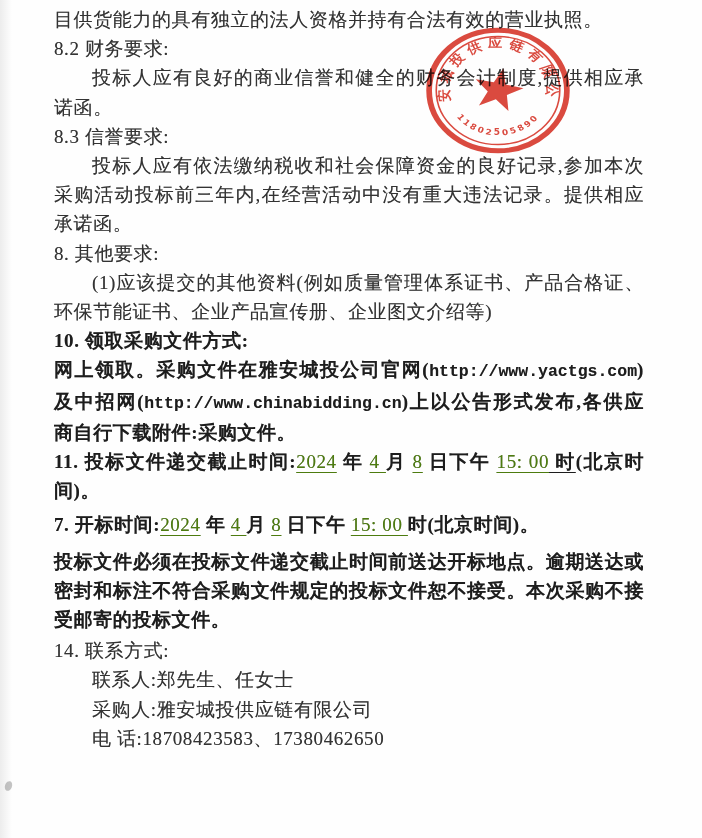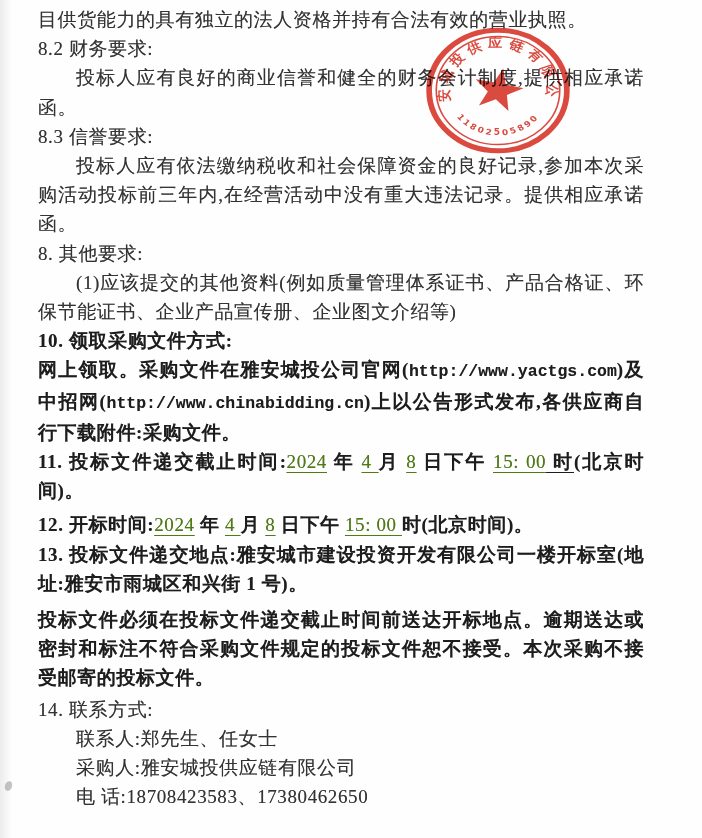--- a/index.html
+++ b/index.html
@@ -16,21 +16,21 @@
     overflow: hidden;
   }
   .page::before {
     content: "";
     position: absolute; left: 0; top: 0; bottom: 0; width: 12px;
     background: linear-gradient(to right, rgba(0,0,0,0.07), rgba(0,0,0,0));
     pointer-events: none;
   }
   .doc-body {
     position: relative;
-    padding: 5px 58px 0 38px;
+    padding: 5px 58px 0 54px;
     font-size: 19px;
     letter-spacing: 0.6px;
     line-height: 29.2px;
     color: #333333;
     text-align: justify;
     text-shadow: 0 0 0.4px rgba(40,40,40,0.45);
     border-radius: 13px;
   }
   .para { margin: 0; }
   .para.indent { text-indent: 38px; }
@@ -85,22 +85,21 @@
       <div class="para"><span class="seg">目供货能力的具有独立的法人资格并持有合法有效的营业执照。</span></div>
       <div class="para"><span class="seg">8.2 财务要求:</span></div>
       <div class="para indent"><span class="seg">投标人应有良好的商业信誉和健全的财务会计制度,提供相应承诺函。</span></div>
       <div class="para"><span class="seg">8.3 信誉要求:</span></div>
       <div class="para indent"><span class="seg">投标人应有依法缴纳税收和社会保障资金的良好记录,参加本次采购活动投标前三年内,在经营活动中没有重大违法记录。提供相应承诺函。</span></div>
       <div class="para"><span class="seg">8. 其他要求:</span></div>
       <div class="para indent"><span class="seg">(1)应该提交的其他资料(例如质量管理体系证书、产品合格证、环保节能证书、企业产品宣传册、企业图文介绍等)</span></div>
       <div class="para bold"><span class="seg">10. 领取采购文件方式:</span></div>
       <div class="para bold"><span class="seg">网上领取。采购文件在雅安城投公司官网(</span><span class="seg mono">http://www.yactgs.com</span><span class="seg">)及中招网(</span><span class="seg mono">http://www.chinabidding.cn</span><span class="seg">)上以公告形式发布,各供应商自行下载附件:采购文件。</span></div>
       <div class="para bold"><span class="seg">11. 投标文件递交截止时间:</span><span class="seg u regular">2024</span><span class="seg"> 年 </span><span class="seg u regular"> 4 </span><span class="seg">月 </span><span class="seg u regular">8</span><span class="seg"> 日下午 </span><span class="seg u regular">15: 00</span><span class="seg u"> 时</span><span class="seg">(北京时间)。</span></div>
-      <div class="para bold" style="margin-top: 5px;"><span class="seg">12. 开标时间:</span><span class="seg u regular">2024</span><span class="seg"> 年 </span><span class="seg u regular"> 4 </span><span class="seg">月 </span><span class="seg u regular">8</span><span class="seg"> 日下午 </span><span class="seg u regular">15: 00 </span><span class="seg">时(北京时间)。</span></div>
-      <div class="para bold"><span class="seg">13. 投标文件递交地点:雅安城市建设投资开发有限公司一楼开标室(地址:雅安市雨城区和兴街 1 号)。</span></div>
+      <div class="para bold" style="margin-top: 5px;"><span class="seg">7. 开标时间:</span><span class="seg u regular">2024</span><span class="seg"> 年 </span><span class="seg u regular"> 4 </span><span class="seg">月 </span><span class="seg u regular">8</span><span class="seg"> 日下午 </span><span class="seg u regular">15: 00 </span><span class="seg">时(北京时间)。</span></div>
       <div class="para bold" style="margin-top: 7px;"><span class="seg">投标文件必须在投标文件递交截止时间前送达开标地点。逾期送达或密封和标注不符合采购文件规定的投标文件恕不接受。本次采购不接受邮寄的投标文件。</span></div>
       <div class="para" style="margin-top: 2px;"><span class="seg">14. 联系方式:</span></div>
       <div class="para indent"><span class="seg">联系人:郑先生、任女士</span></div>
       <div class="para indent"><span class="seg">采购人:雅安城投供应链有限公司</span></div>
       <div class="para indent"><span class="seg">电  话:18708423583、17380462650</span></div>
     </div>
 
   <div class="seal">
     <svg viewBox="-80 -70 160 140" width="154" height="133" xmlns="http://www.w3.org/2000/svg" xmlns:xlink="http://www.w3.org/1999/xlink">
       <g transform="scale(1,0.875)">

